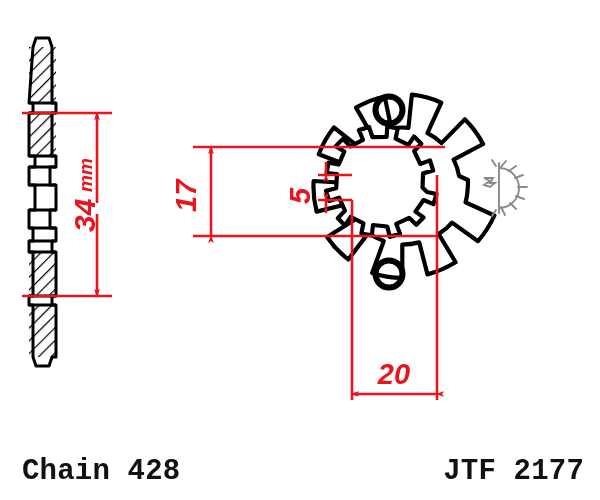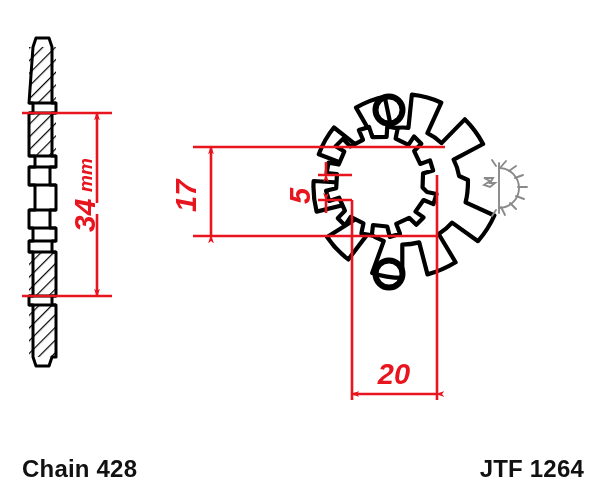--- a/index.html
+++ b/index.html
@@ -18,23 +18,23 @@
   #drawing {
     position: absolute;
     top: 0;
     left: 0;
     width: 600px;
     height: 500px;
     display: block;
   }
   .caption {
     position: absolute;
-    font-family: Liberation Sans, sans-serif;
+    font-family: Liberation Mono, monospace;
     font-weight: bold;
-    font-size: 24px;
+    font-size: 29px;
     color: #111111;
     letter-spacing: 0.2px;
     white-space: nowrap;
   }
   #chain-label {
     left: 22px;
     top: 455px;
   }
   #part-label {
     right: 16px;
@@ -247,13 +247,13 @@
     <line x1="352" y1="200" x2="352" y2="400" stroke="#e8141e" stroke-width="2.6"></line>
     <line x1="437" y1="175" x2="437" y2="400" stroke="#e8141e" stroke-width="2.6"></line>
     <line x1="352" y1="394" x2="437" y2="394" stroke="#e8141e" stroke-width="2.6" marker-start="url(#arrDown)" marker-end="url(#arrUp)"></line>
     <text x="394" y="384" fill="#e8141e" font-family="Liberation Sans, sans-serif" font-size="29" font-style="italic" font-weight="bold" text-anchor="middle">20</text>
   </g>
 
 </svg>
 
 <div class="caption" id="chain-label">Chain 428</div>
 
-<div class="caption" id="part-label">JTF 1264</div>
+<div class="caption" id="part-label">JTF 2177</div>
 
 </body></html>

